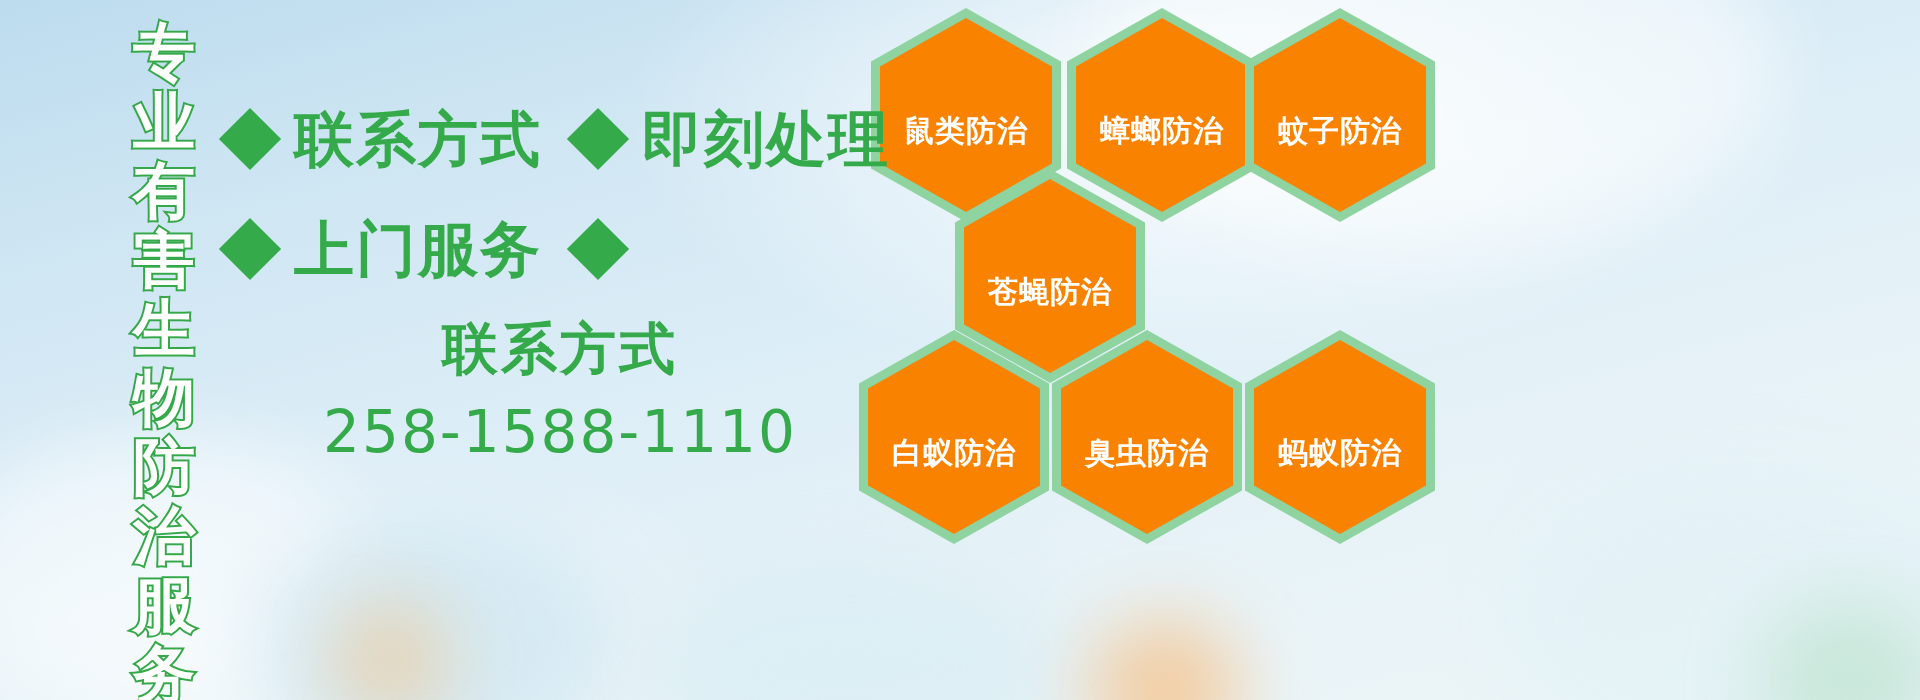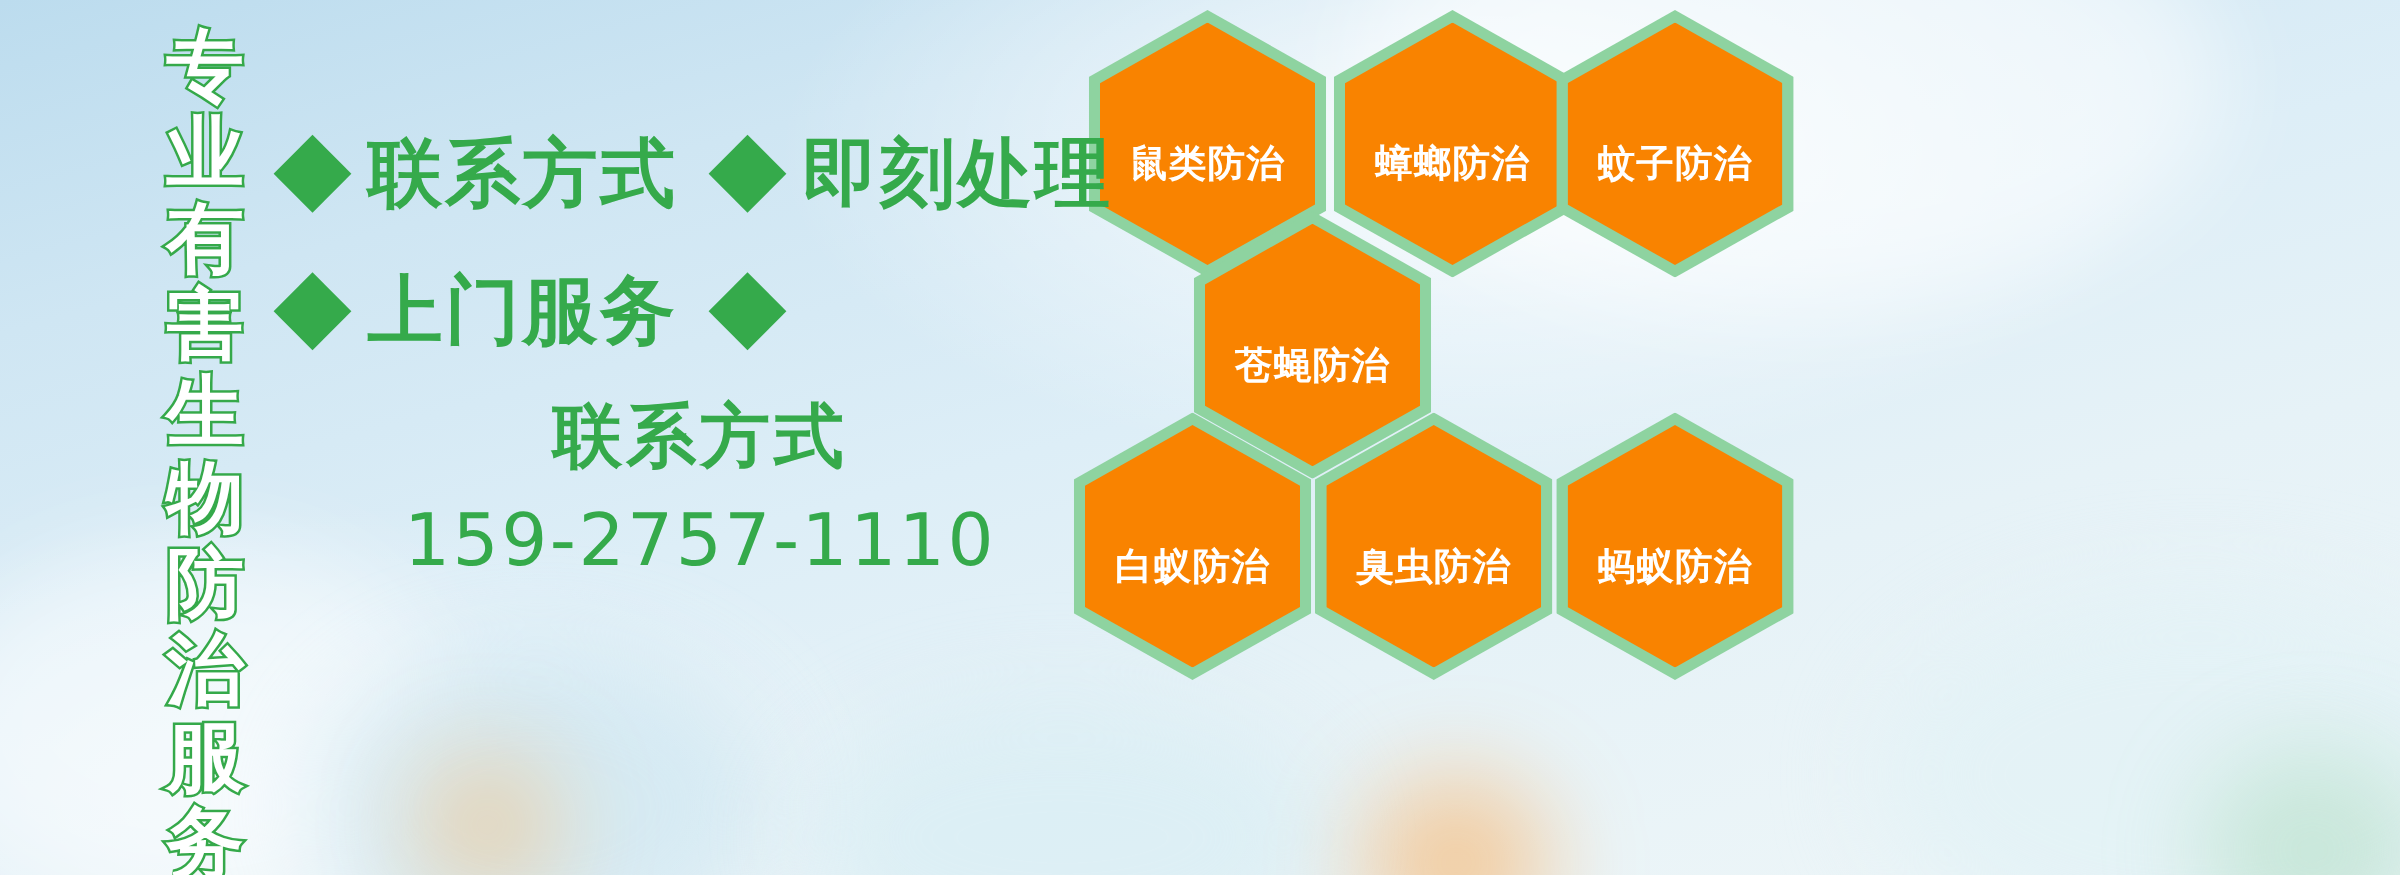--- a/index.html
+++ b/index.html
@@ -217,21 +217,21 @@
       </div>
       <span class="feature-gap"></span>
       <div class="feature-item">
         <span class="diamond-icon"></span>
       </div>
     </div>
   </div>
 
   <div id="contact-block">
     <div id="contact-heading">联系方式</div>
-    <div class="contact-phone">159-2757-1110</div>
+    <div class="contact-phone">258-1588-1110</div>
   </div>
 
   <div id="honeycomb">
 
     <div class="hex" style="left:16px;  top:8px;">
       <span class="hex-shape"></span>
       <span class="hex-inner"></span>
       <span class="hex-label">鼠类防治</span>
     </div>
 

